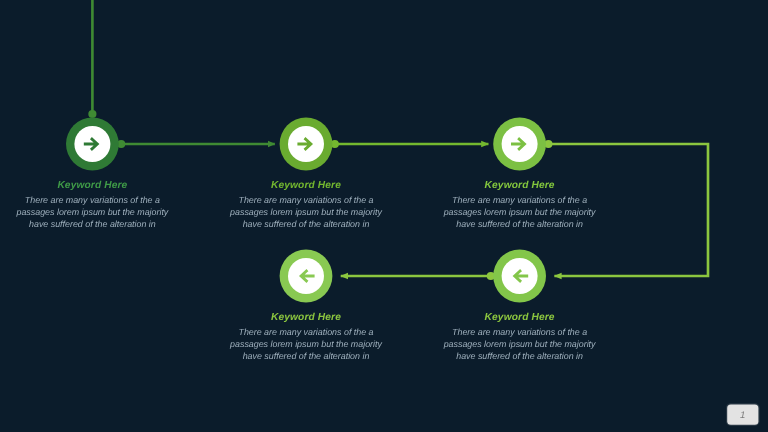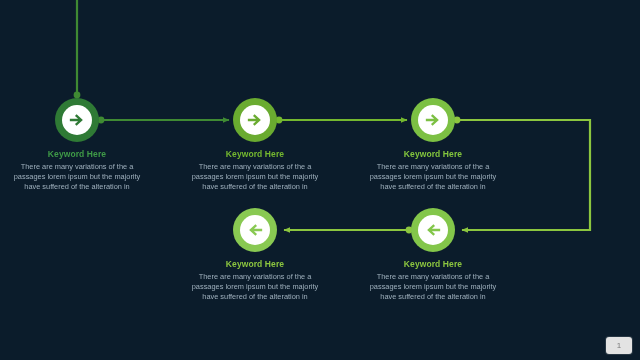--- a/index.html
+++ b/index.html
@@ -11,20 +11,21 @@
     width: 640px;
     height: 360px;
     overflow: hidden;
     font-family: "Liberation Sans", sans-serif;
   }
   #stage {
     position: relative;
     width: 640px;
     height: 360px;
     background: #0b1c2b;
+    font-style: italic;
   }
   #wires {
     position: absolute;
     left: 0;
     top: 0;
     width: 640px;
     height: 360px;
     pointer-events: none;
   }
   .node {

